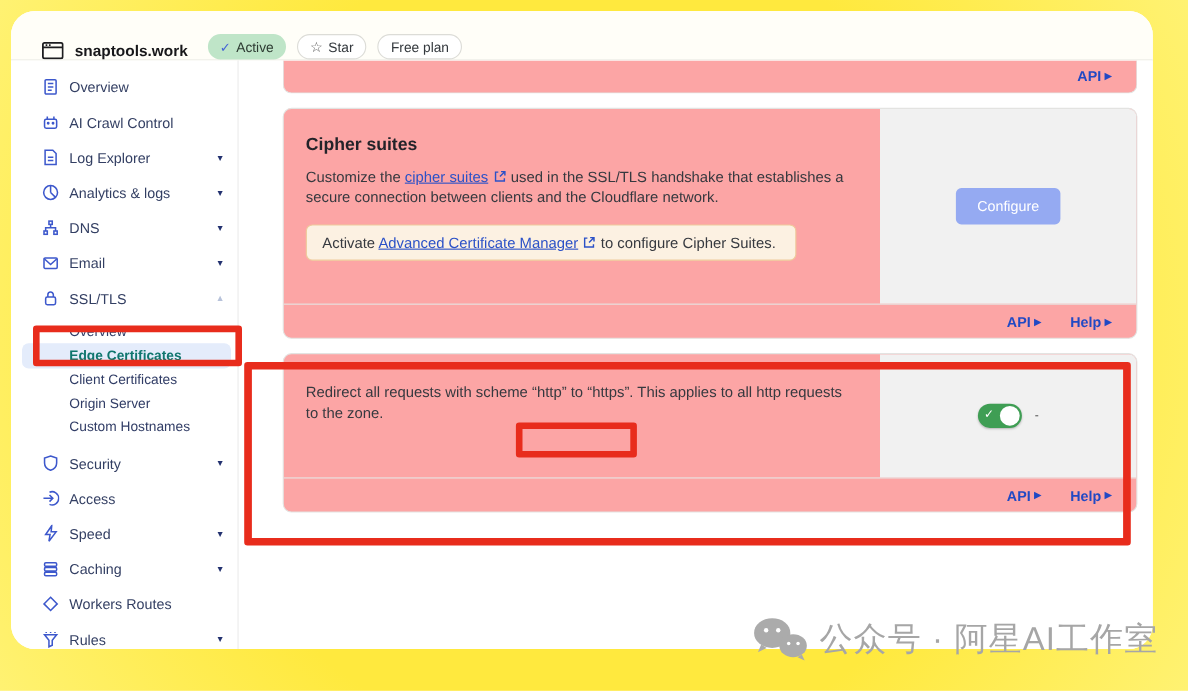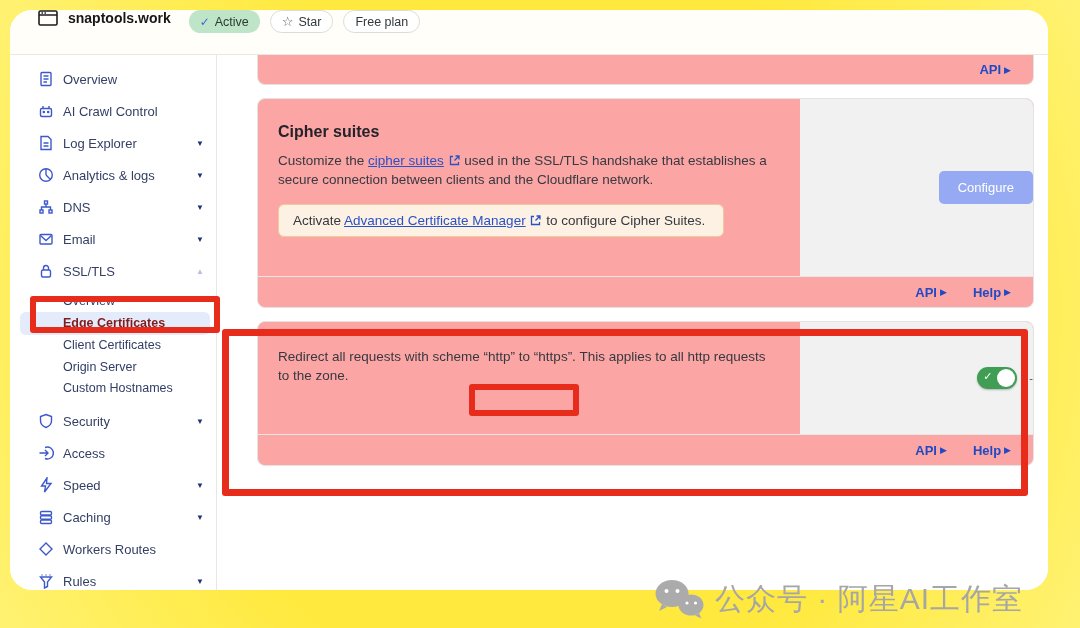--- a/index.html
+++ b/index.html
@@ -9,21 +9,21 @@
     background:radial-gradient(circle at 50% 50%, #ffe93e 60%, #fff272 100%);
     position:relative;
   }
   .app {
     position:absolute; left:10px; top:10px; right:32px; bottom:38px;
     background:#fff; border-radius:22px; overflow:hidden;
     box-shadow:0 0 0 4px rgba(255,255,255,0.25) inset;
   }
   
   .app-header {
-    height:45px; display:flex; align-items:flex-start; gap:10px;
+    height:45px; display:flex; align-items:flex-end; gap:10px;
     padding:0 20px 0 28px; background:#fffef8; border-bottom:1px solid #e9e9e4;
   }
   .win-icon { width:20px; height:16px; color:#1d1d1f; }
   .site-name { font-size:14px; font-weight:bold; color:#17171a; margin-right:8px; }
   .pill {
     display:inline-flex; align-items:center; gap:5px; height:23px;
     padding:0 11px; border-radius:12px; font-size:12.5px; color:#33383d;
     background:#fff; border:1px solid #dcdcd7;
   }
   .pill.active { background:#bfe5c8; border:none; color:#2c3a31; }
@@ -45,34 +45,34 @@
   .side-item .lbl { flex:1; white-space:nowrap; }
   .caret { font-size:8px; color:#22316f; }
   .caret.up { color:#b7c2da; }
   .sub-list { padding:3px 0 6px 0; }
   .sub-item {
     height:21.5px; display:flex; align-items:center;
     padding-left:53px; font-size:12.5px; color:#313d66; cursor:pointer;
   }
   .sub-item.active {
     margin:0 6px 0 10px; padding-left:43px; background:#e4ecfb;
-    border-radius:6px; font-weight:bold; color:#7f1d1d; height:23px;
+    border-radius:6px; font-weight:bold; color:#0f766e; height:23px;
   }
   
   .card {
     width:777px; margin-left:40px; border:1px solid #e3e3e1; border-radius:8px;
     background:#fca5a5; overflow:hidden;
   }
   .card.partial { border-top:none; border-radius:0 0 8px 8px; height:30px;
     display:flex; align-items:center; justify-content:flex-end; padding-right:22px; }
   .card-body { display:flex; }
   .card-main { width:542px; flex:none; padding:24px 20px 18px 20px; }
   .card-side {
     flex:1; background:#f1f1f1; position:relative;
-    display:flex; align-items:center; justify-content:flex-end;
+    display:flex; align-items:center; justify-content:center;
   }
   .card-footer {
     border-top:1px solid #e6e6e4; height:31px; display:flex; align-items:center;
     justify-content:flex-end; gap:26px; padding-right:22px;
   }
   .card-title { font-size:16px; font-weight:bold; color:#232329; margin-bottom:10px; }
   .card-desc { font-size:13.5px; color:#36393f; line-height:1.42; max-width:505px; }
   .link { color:#2b51c7; text-decoration:underline; cursor:pointer; }
   .ext { width:11px; height:11px; color:#2b51c7; margin:0 1px; vertical-align:-1px; }
   .flink { color:#2149c4; font-size:13px; font-weight:bold; cursor:pointer;
@@ -100,23 +100,23 @@
   }
   .toggle-dash { color:#4a4a4a; font-size:11px; }
   
   .red-box { position:absolute; border:6px solid #e82c1c; border-radius:3px;
     pointer-events:none; z-index:40; }
   #red-edge { left:30px; top:296px; width:190px; height:37px; }
   #red-main { left:222px; top:329px; width:806px; height:167px; border-width:7px; }
   #red-http { left:469px; top:384px; width:110px; height:32px; }
   
   .watermark {
-    position:absolute; left:653px; top:560px; z-index:30;
+    position:absolute; left:683px; top:560px; z-index:30;
     display:flex; align-items:center; gap:10px; color:#a6a6a6;
-    font-size:30px; letter-spacing:1px; white-space:nowrap;margin-top:18px;
+    font-size:30px; letter-spacing:1px; white-space:nowrap;
   }
   .wechat-icon { width:52px; height:42px; }
   .mt25 { margin-top:13px; } .mt22 { margin-top:22px; }
 </style>
 </head>
 <body>
 
 <div class="app">
 
   <div class="app-header">

